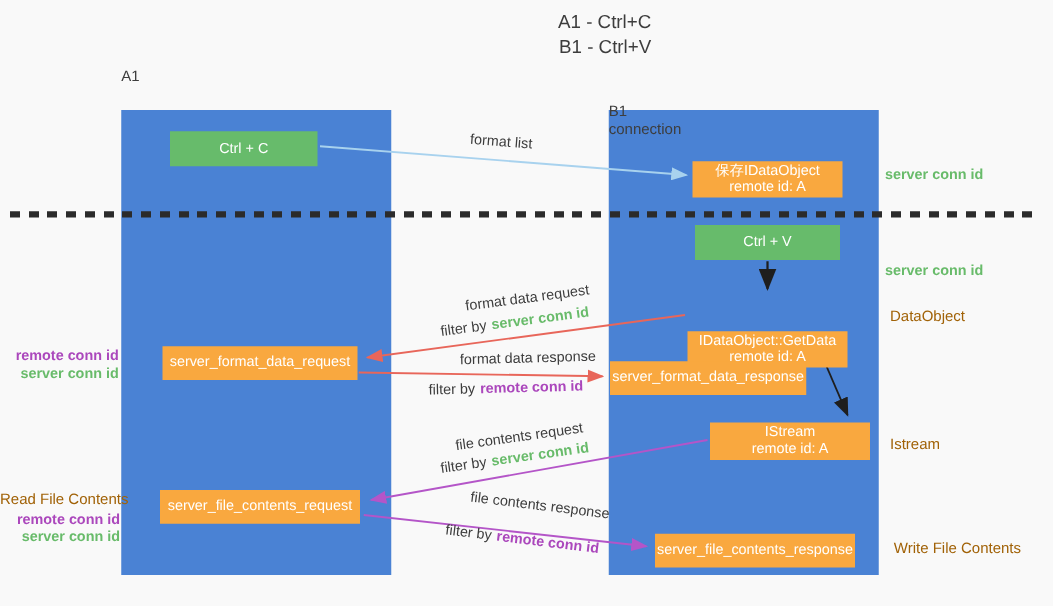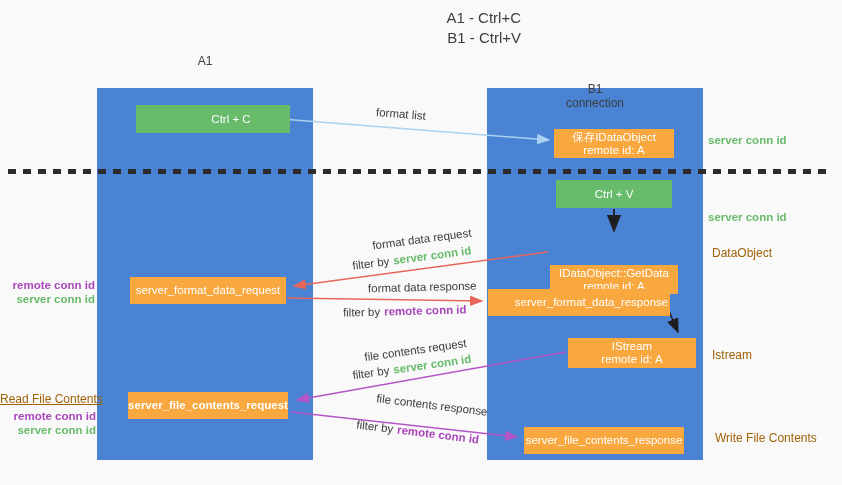--- a/index.html
+++ b/index.html
@@ -6,42 +6,42 @@
   .canvas { position:relative; width:842px; height:485px; background:#f9f9f9;
             font-family:"Liberation Sans", sans-serif; overflow:hidden; }
 
   .title { position:absolute; left:321px; top:8px; width:200px; text-align:right;
            font-size:15px; color:#3d3d3d; line-height:20px; z-index:5; }
 
   .col { position:absolute; top:88px; width:216px; height:372px; background:#4a82d4; z-index:1; }
   .col-left  { left:97px; }
   .col-right { left:487px; }
 
-  .col-header { position:absolute; top:54px; width:216px; text-align:center;
+  .col-header { position:absolute; top:54px; width:216px; text-align:left;
                 font-size:12px; color:#3d3d3d; line-height:14px; z-index:5; }
   .col-header-left  { left:97px; }
   .col-header-right { left:487px;margin-top:28px; }
 
   .dashline { position:absolute; left:8px; top:169px; width:820px; height:5px; z-index:2;
               background:repeating-linear-gradient(90deg,#2b2b2b 0 8px,transparent 8px 15px); }
 
   .node { position:absolute; display:flex; flex-direction:column; align-items:center;
           justify-content:center; color:#ffffff; font-size:11.5px; line-height:13px;
           text-align:center; z-index:3; white-space:nowrap; }
   .green  { background:#67bb6b; }
   .orange { background:#f9a83f;align-items:center; }
 
-  .n-ctrlc  { left:136px; top:105px; width:118px; height:28px;padding-left:36px; }
+  .n-ctrlc  { left:136px; top:105px; width:118px; height:28px; }
   .n-ctrlv  { left:556px; top:180px; width:116px; height:28px; }
   .n-save   { left:554px; top:129px; width:120px; height:29px; }
   .n-getdata{ left:550px; top:237px; width:128px; height:29px;margin-top:28px; }
   .n-istream{ left:568px; top:338px; width:128px; height:30px; }
   .n-fmtreq { left:130px; top:277px; width:156px; height:27px; }
-  .n-fmtresp{ left:488px; top:289px; width:157px; height:27px;padding-left:25px; }
-  .n-filereq{ left:128px; top:392px; width:160px; height:27px;font-weight:bold; }
+  .n-fmtresp{ left:488px; top:289px; width:157px; height:27px; }
+  .n-filereq{ left:128px; top:392px; width:160px; height:27px; }
   .n-fileresp{ left:524px; top:427px; width:160px; height:27px; }
 
   svg.arrows { position:absolute; left:0; top:0; z-index:2; pointer-events:none; }
 
   .lbl { position:absolute; font-size:11.5px; color:#3d3d3d; white-space:nowrap; z-index:4; }
   .hl-green  { color:#68bb6a; font-weight:bold; }
   .hl-purple { color:#ab47bc; font-weight:bold; }
   .pfx { margin-right:4px; }
 
   .l-formatlist { left:376px; top:108px; transform:rotate(4.5deg); }
@@ -58,21 +58,21 @@
   .side-bold { font-size:11.5px; font-weight:bold; line-height:14px; }
   .side-plain { font-size:12px; color:#a16207; }
 
   .s-sconn1 { left:708px; top:133px; }
   .s-sconn2 { left:708px; top:210px; }
   .s-dataobject { left:712px; top:246px; }
   .s-istream { left:712px; top:348px; }
   .s-writefile { left:715px; top:431px; }
 
   .s-leftpair1 { left:0; top:278px; width:95px; text-align:right; }
-  .s-readfile  { left:0; top:392px; width:93px; text-align:right;text-decoration:underline; }
+  .s-readfile  { left:0; top:392px; width:93px; text-align:right; }
   .s-leftpair2 { left:0; top:409px; width:96px; text-align:right; }
 </style>
 </head>
 <body>
 
 <div class="canvas">
 
   <div class="title">
     <div>A1 - Ctrl+C</div>
     <div>B1 - Ctrl+V</div>

